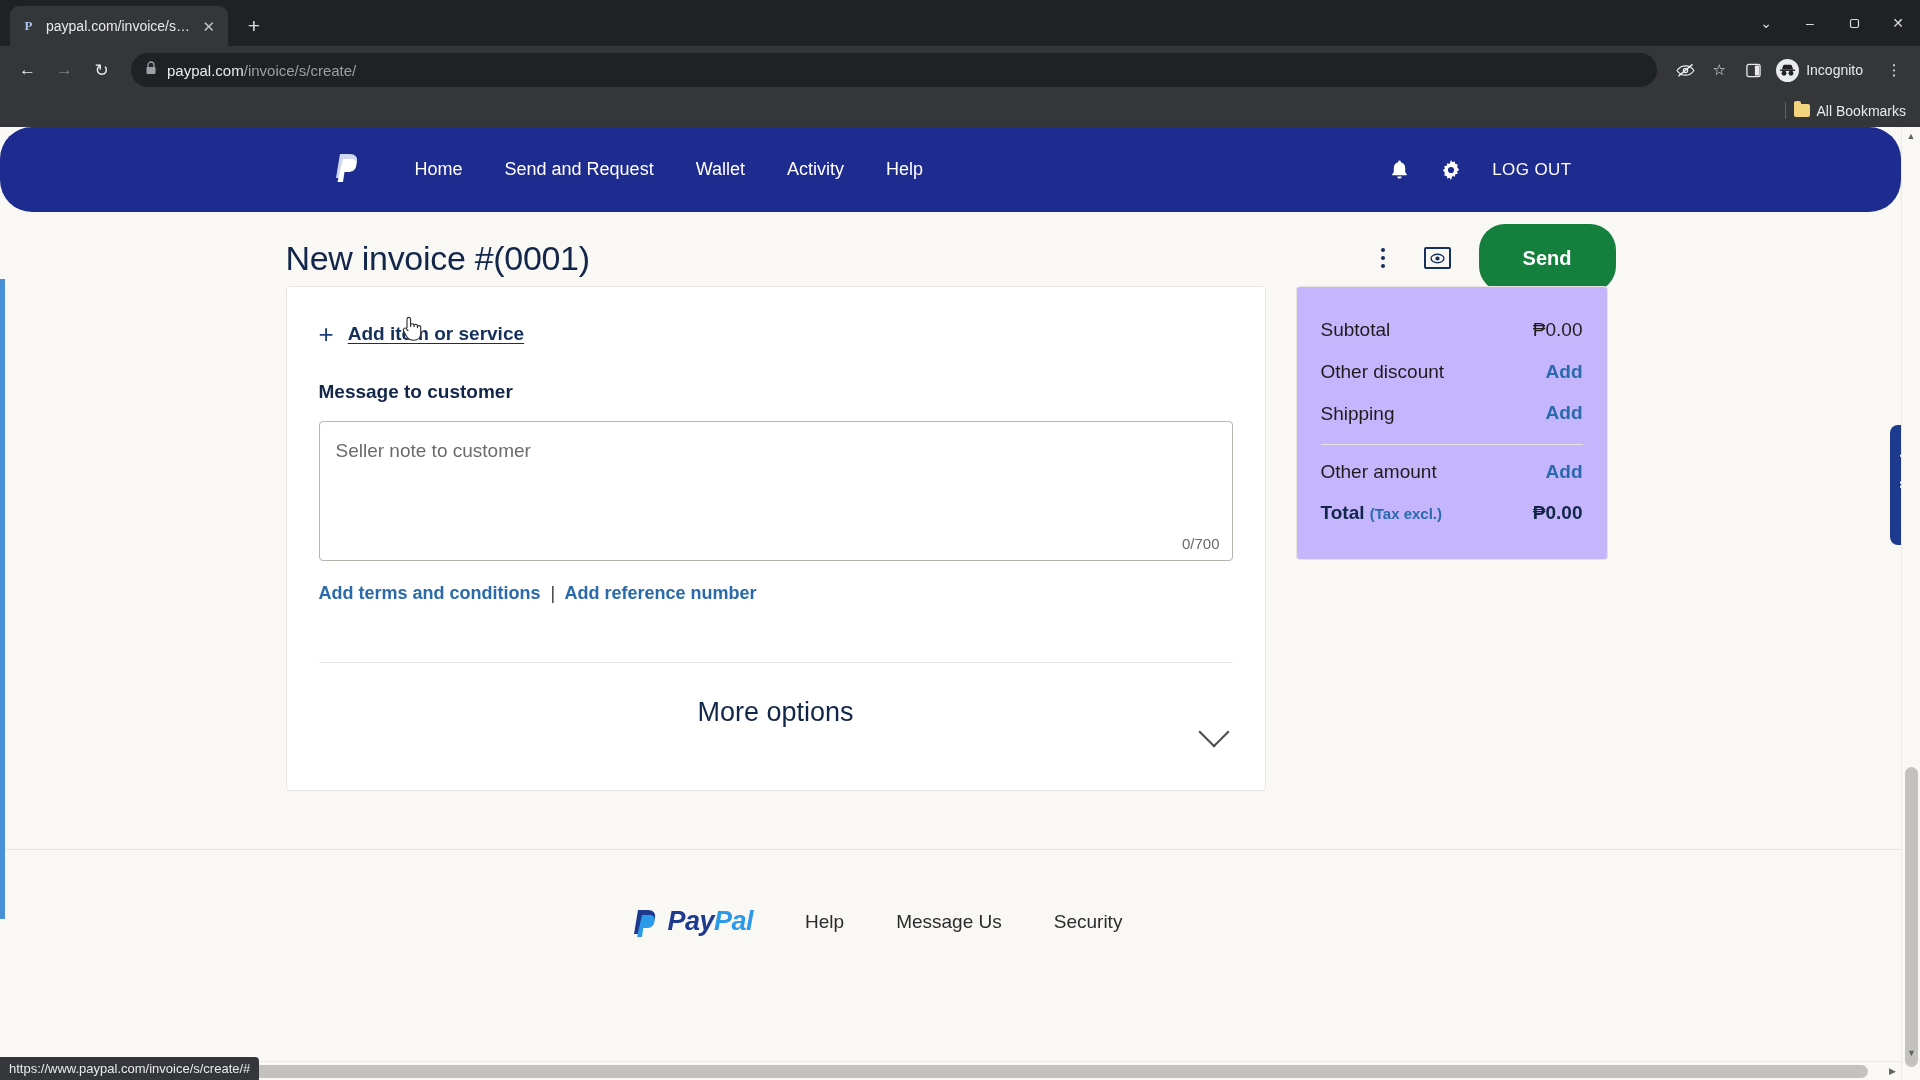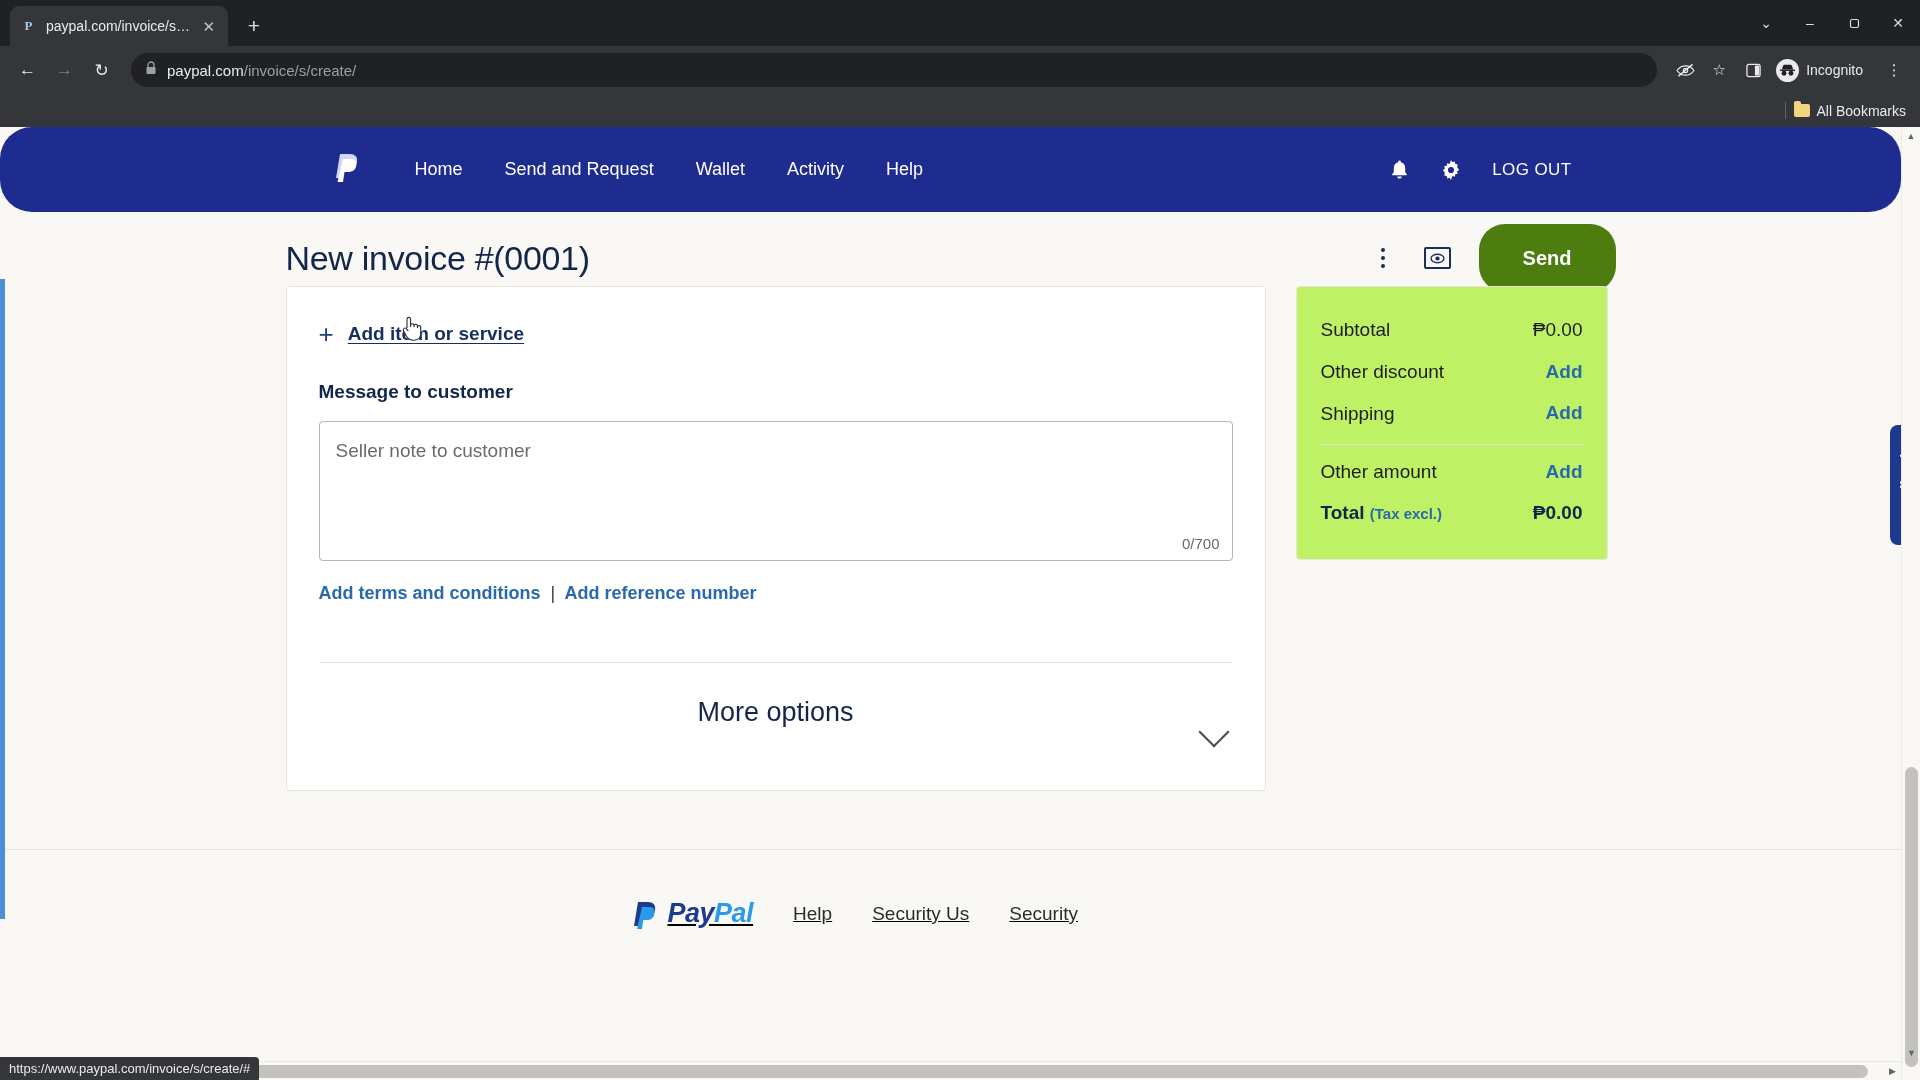--- a/index.html
+++ b/index.html
@@ -139,21 +139,21 @@
   .kebab {
     width:26px; height:30px; display:flex; flex-direction:column; align-items:center;
     justify-content:center; gap:4px;
   }
   .kebab i { width:4px; height:4px; border-radius:50%; background:#16305c; display:block; }
   .preview-ico {
     width:27px; height:22px; border:2px solid #16305c; border-radius:2px;
     display:flex; align-items:center; justify-content:center;
   }
   .btn-send {
-    background:#4d7c0f; color:#fff; border-radius:26px; height:68px; padding:0 44px;
+    background:#15803d; color:#fff; border-radius:26px; height:68px; padding:0 44px;
     font-size:20px; font-weight:bold; display:flex; align-items:center;
     justify-content:center; border:none;
   }
 
   
   .content {
     width:1330px; margin:0 auto; display:flex; gap:30px; align-items:flex-start;
     padding-bottom:40px;
   }
   .card-main {
@@ -199,43 +199,42 @@
     display:flex; align-items:center;flex-direction:column;
   }
   .more-options-label { font-size:27px; color:#12264a; }
   .chev {
     margin-left:auto; width:22px; height:22px; border-right:2px solid #4b4b4b;
     border-bottom:2px solid #4b4b4b; transform:rotate(45deg) translate(-5px,-5px);
   }
 
   
   .card-summary {
-    width:312px; background:#bef264; border:1px solid #e8e5e0; border-radius:4px;
+    width:312px; background:#c4b5fd; border:1px solid #e8e5e0; border-radius:4px;
     padding:22px 24px 26px 24px; position:relative; top:-18px;
   }
   .sum-row {
     display:flex; align-items:center; justify-content:space-between;
     padding:9px 0; gap:14px;
   }
   .sum-label { font-size:19px; color:#1d1d1d; line-height:1.25; }
   .sum-val { font-size:19px; color:#1d1d1d; white-space:nowrap; }
   .sum-add { font-size:19px; color:#2a6aac; font-weight:bold; }
   .sum-div { height:1px; background:#e3e0db; margin:10px 0 6px 0; }
   .sum-total-label { font-size:19px; color:#12264a; font-weight:bold; }
   .sum-total-label .tax { font-size:15px; color:#2a6aac; font-weight:bold; }
   .sum-total-val { font-size:19px; color:#12264a; font-weight:bold; }
 
   
   .pp-footer {
     background:#faf8f5; border-top:1px solid #e6e3de; padding:48px 0 60px 0;
   }
   .footer-inner {
-    width:700px; margin:0 auto; display:flex; align-items:center; gap:40px;
+    width:700px; margin:8px auto; display:flex; align-items:center; gap:52px;
     padding-left:30px;
-    text-decoration:underline;
   }
   .footer-logo { display:flex; align-items:center; gap:7px; }
   .footer-wordmark {
     font-size:27px; font-weight:bold; font-style:italic;
     font-family:"Liberation Sans", sans-serif; letter-spacing:-0.5px;
   }
   .footer-link { font-size:19px; color:#2b2b2b; }
 
   
   .feedback-tab {
@@ -472,21 +471,21 @@
       <div class="pp-footer">
         <div class="footer-inner">
           <div class="footer-logo">
             <svg width="30" height="30" viewBox="0 0 30 30">
               <path d="M7 3h10c5 0 8 3 7 8-1 5-5 7-10 7h-4l-1.5 9H3z" fill="#1e3a8f"></path>
               <path d="M11 8h7.5c4 0 5.7 2.5 5 6.4C22.8 18.8 19.8 21 15.6 21h-3.3L11 30H6z" fill="#2b9ae8"></path>
             </svg>
             <span class="footer-wordmark"><span style="color:#1e3a8f">Pay</span><span style="color:#2b9ae8">Pal</span></span>
           </div>
           <a class="footer-link">Help</a>
-          <a class="footer-link">Security Us</a>
+          <a class="footer-link">Message Us</a>
           <a class="footer-link">Security</a>
         </div>
       </div>
 
     </div>
 
     <div class="focus-bar"></div>
 
     <div class="feedback-tab">
       <span class="feedback-text">Feedback</span>

